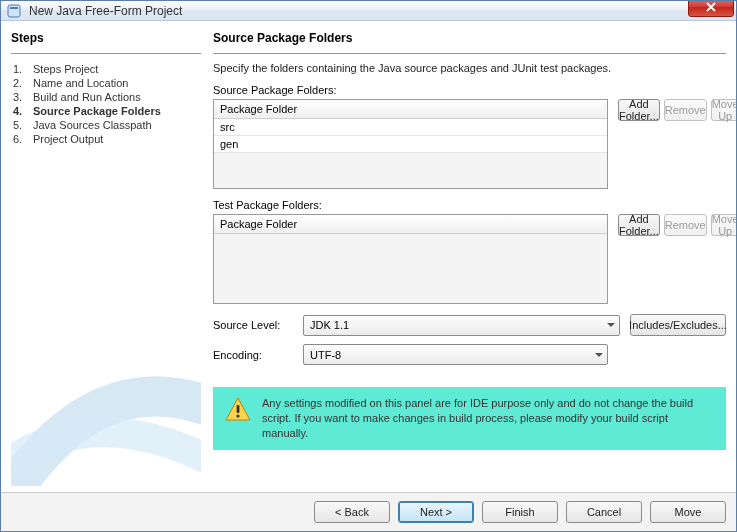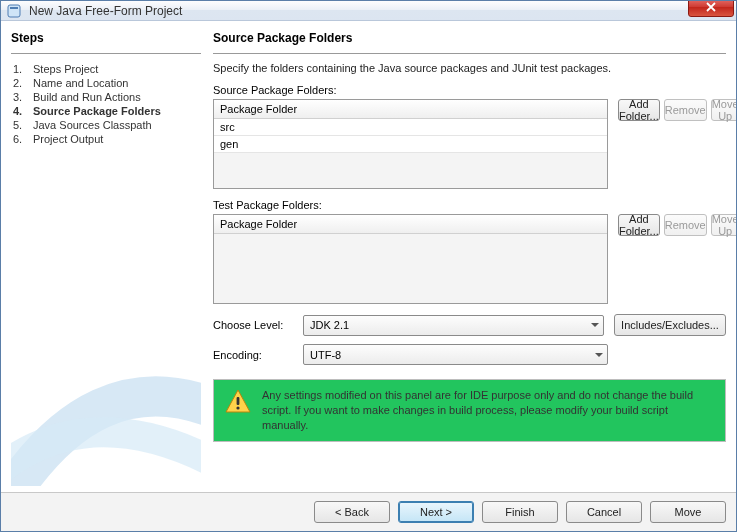--- a/index.html
+++ b/index.html
@@ -190,26 +190,26 @@
   .combo .arrow {
     margin-left: auto;
     width: 0; height: 0;
     border-left: 4px solid transparent;
     border-right: 4px solid transparent;
     border-top: 4px solid #555;
   }
 
   .info-box {
     border: 1px solid #bdbdbd;
-    background: #22c55e;
+    background: #5eead4;
     display: flex;
     padding: 8px 10px;
     gap: 10px;
     align-items: flex-start;
-    margin-top: 6px;
+    margin-top: 14px;
     color: #333;
   }
   .info-box .icon { width: 28px; flex-shrink: 0; }
   .info-box .text { flex: 1; line-height: 1.35; }
 
   
   .footer {
     border-top: 1px solid #c8c8c8;
     padding: 8px 10px;
     display: flex;
@@ -313,26 +313,26 @@
       </div>
       <div class="btn-col">
         <button class="btn">Add Folder...</button>
         <button class="btn" disabled="">Remove</button>
         <button class="btn" disabled="">Move Up</button>
         <button class="btn small" disabled="">Move Down</button>
       </div>
     </div>
 
     <div class="form-row">
-      <div class="label">Choose Level:</div>
+      <div class="label">Source Level:</div>
       <div class="combo">
-        <span>JDK 2.1</span>
+        <span>JDK 1.1</span>
         <span class="arrow"></span>
       </div>
-      <button class="btn" style="width:112px">Includes/Excludes...</button>
+      <button class="btn" style="width:96px">Includes/Excludes...</button>
     </div>
 
     <div class="form-row">
       <div class="label">Encoding:</div>
       <div class="combo">
         <span>UTF-8</span>
         <span class="arrow"></span>
       </div>
       <div style="width:108px"></div>
     </div>

